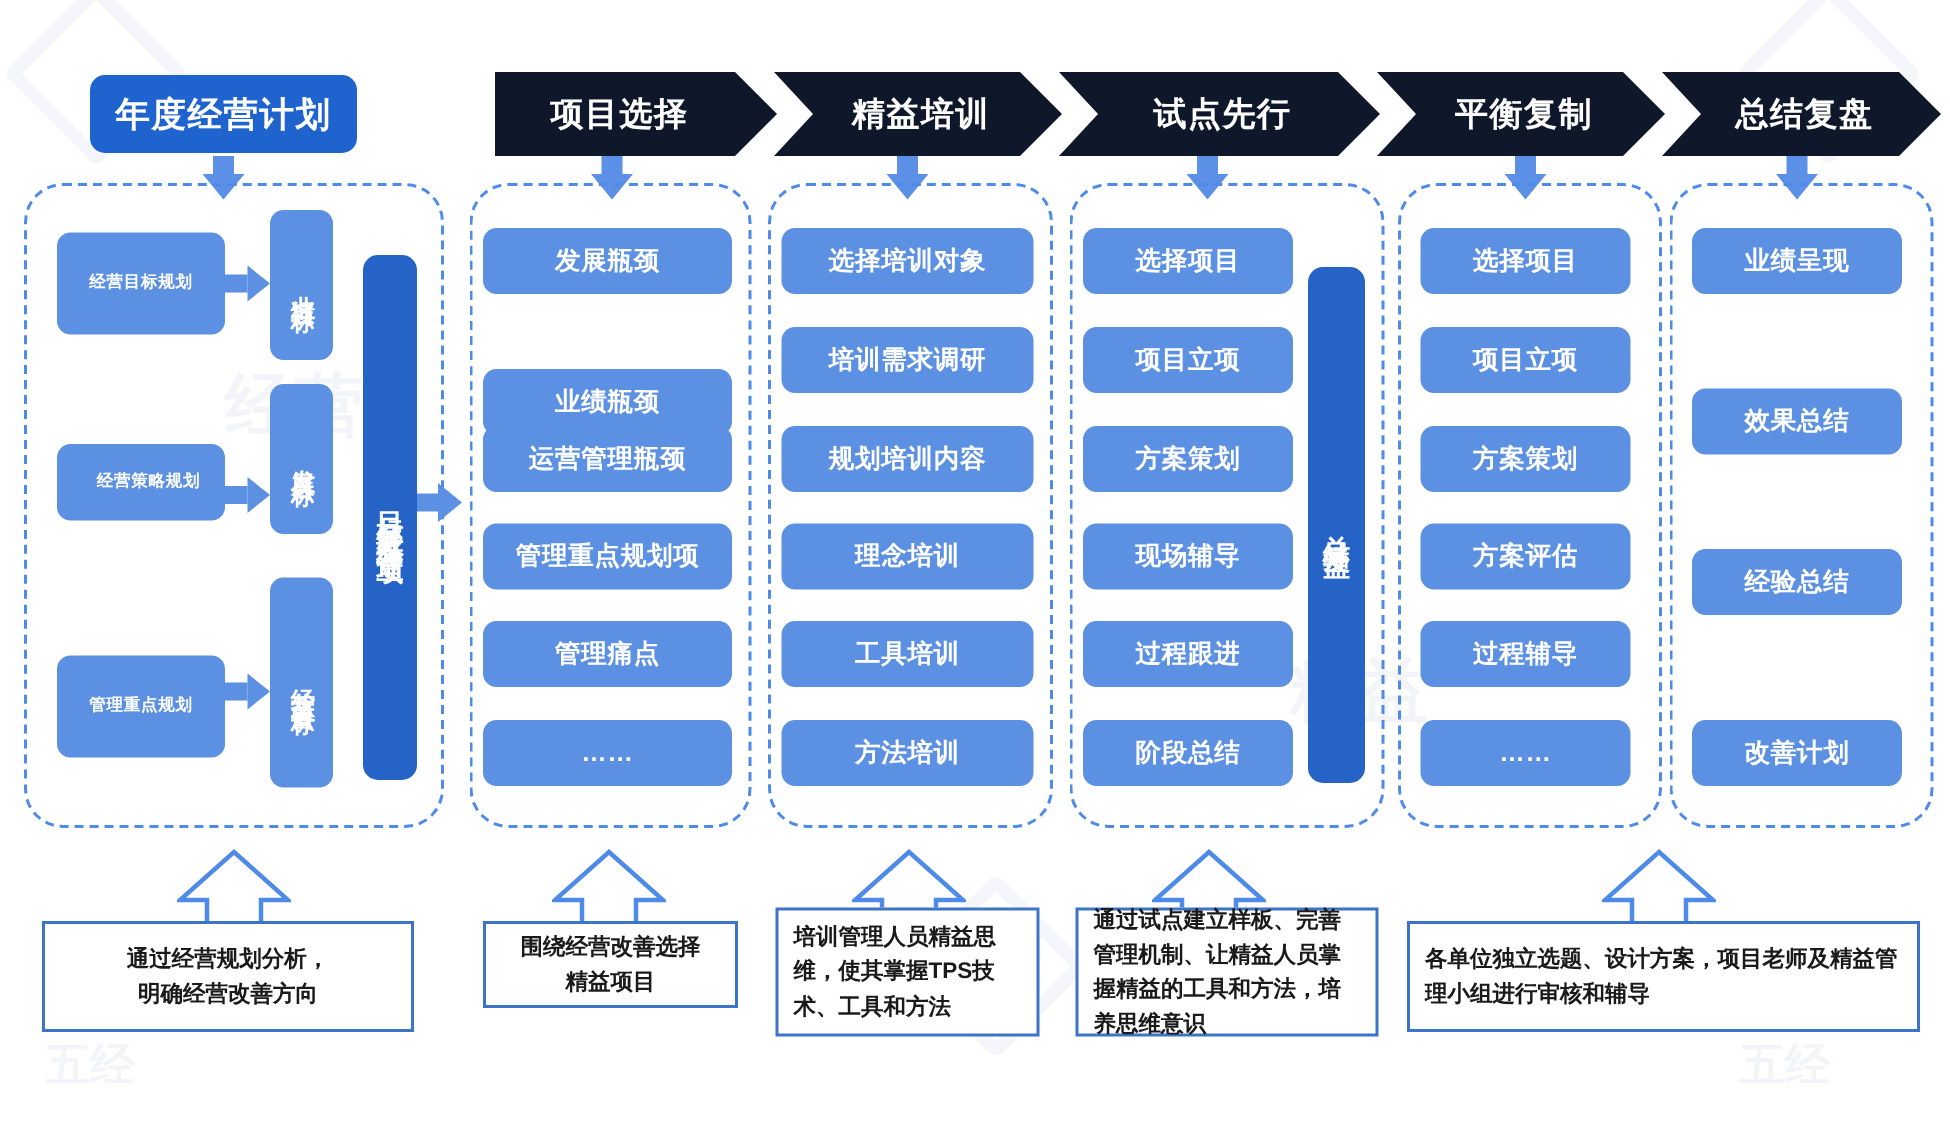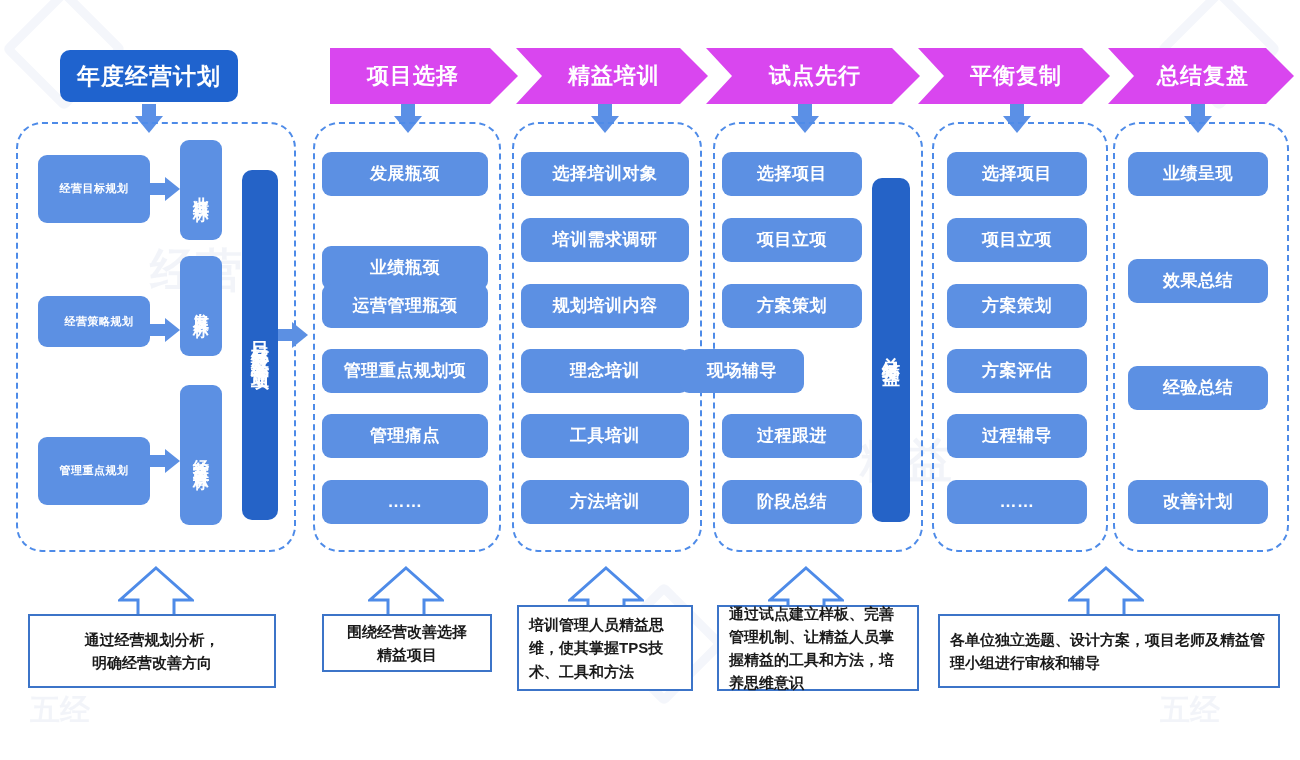--- a/index.html
+++ b/index.html
@@ -27,21 +27,21 @@
   }
   .down-arrow{position:absolute;}
   .down-arrow .shaft{position:absolute;left:50%;top:0;transform:translateX(-50%);
      width:14px;height:14px;background:#5B90E6;}
   .down-arrow .head{position:absolute;left:50%;top:12px;transform:translateX(-50%);
      width:0;height:0;border-left:14px solid transparent;border-right:14px solid transparent;
      border-top:17px solid #5B90E6;}
 
   
   .chev{
-    position:absolute;height:56px;background:#d946ef;color:#fff;
+    position:absolute;height:56px;background:#0f172a;color:#fff;
     font-size:22px;font-weight:700;letter-spacing:1px;
     display:flex;align-items:center;justify-content:center;
     clip-path:polygon(0 0, calc(100% - 28px) 0, 100% 50%, calc(100% - 28px) 100%, 0 100%);
     padding-right:22px;box-sizing:border-box;
   }
   .chev.first{clip-path:polygon(0 0, calc(100% - 28px) 0, 100% 50%, calc(100% - 28px) 100%, 0 100%);}
   .chev.notch{clip-path:polygon(0 0, calc(100% - 28px) 0, 100% 50%, calc(100% - 28px) 100%, 0 100%, 26px 50%);
     padding-left:26px;}
 
   
@@ -188,21 +188,21 @@
   <div class="pill" style="left:521px;top:218px;width:168px;height:44px;">培训需求调研</div>
   <div class="pill" style="left:521px;top:284px;width:168px;height:44px;">规划培训内容</div>
   <div class="pill" style="left:521px;top:349px;width:168px;height:44px;">理念培训</div>
   <div class="pill" style="left:521px;top:414px;width:168px;height:44px;">工具培训</div>
   <div class="pill" style="left:521px;top:480px;width:168px;height:44px;">方法培训</div>
 
   <div class="dash" style="left:713px;top:122px;width:206px;height:426px;"></div>
   <div class="pill" style="left:722px;top:152px;width:140px;height:44px;">选择项目</div>
   <div class="pill" style="left:722px;top:218px;width:140px;height:44px;">项目立项</div>
   <div class="pill" style="left:722px;top:284px;width:140px;height:44px;">方案策划</div>
-  <div class="pill" style="left:680px;top:349px;width:124px;height:44px;text-align:right;">现场辅导</div>
+  <div class="pill" style="left:722px;top:349px;width:140px;height:44px;text-align:right;">现场辅导</div>
   <div class="pill" style="left:722px;top:414px;width:140px;height:44px;">过程跟进</div>
   <div class="pill" style="left:722px;top:480px;width:140px;height:44px;">阶段总结</div>
   <div class="bar-dark" style="left:872px;top:178px;width:38px;height:344px;">总结复盘</div>
 
   <div class="dash" style="left:932px;top:122px;width:172px;height:426px;"></div>
   <div class="pill" style="left:947px;top:152px;width:140px;height:44px;">选择项目</div>
   <div class="pill" style="left:947px;top:218px;width:140px;height:44px;">项目立项</div>
   <div class="pill" style="left:947px;top:284px;width:140px;height:44px;">方案策划</div>
   <div class="pill" style="left:947px;top:349px;width:140px;height:44px;">方案评估</div>
   <div class="pill" style="left:947px;top:414px;width:140px;height:44px;">过程辅导</div>

